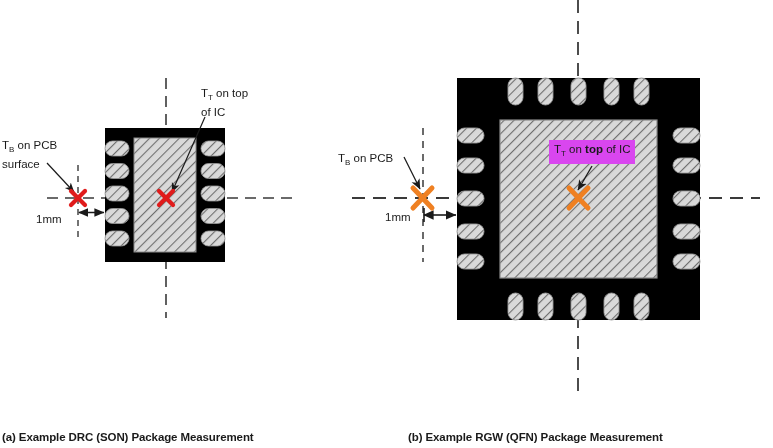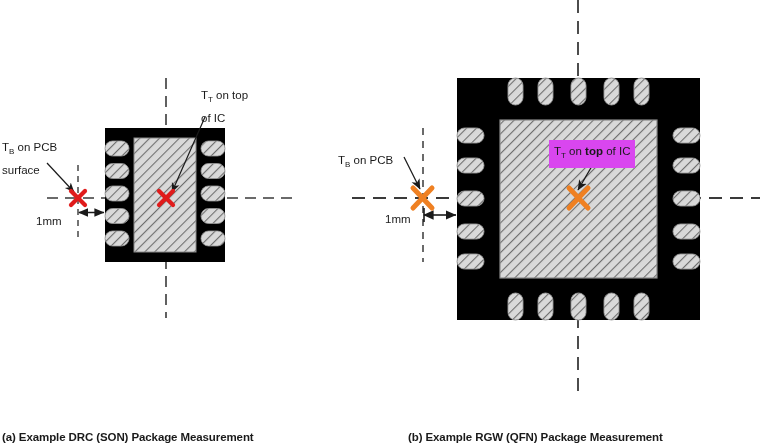--- a/index.html
+++ b/index.html
@@ -34,21 +34,21 @@
     letter-spacing: -0.1px;
     white-space: nowrap;
     text-align: center;
   }
   #caption-a { left: 2px;  top: 431px; }
   #caption-b { left: 408px; top: 431px; }
 
   .lbl {
     position: absolute;
     font-size: 11.5px;
-    line-height: 19px;
+    line-height: 14px;
     white-space: nowrap;
   }
   .lbl sub { font-size: 8px; }
   .boxed {
     background: #d946ef;
     padding: 2px 5px 3px 5px;
   }
   .b { font-weight: bold; }
 
   #label-tb-a  { left: 2px;   top: 138px; }

